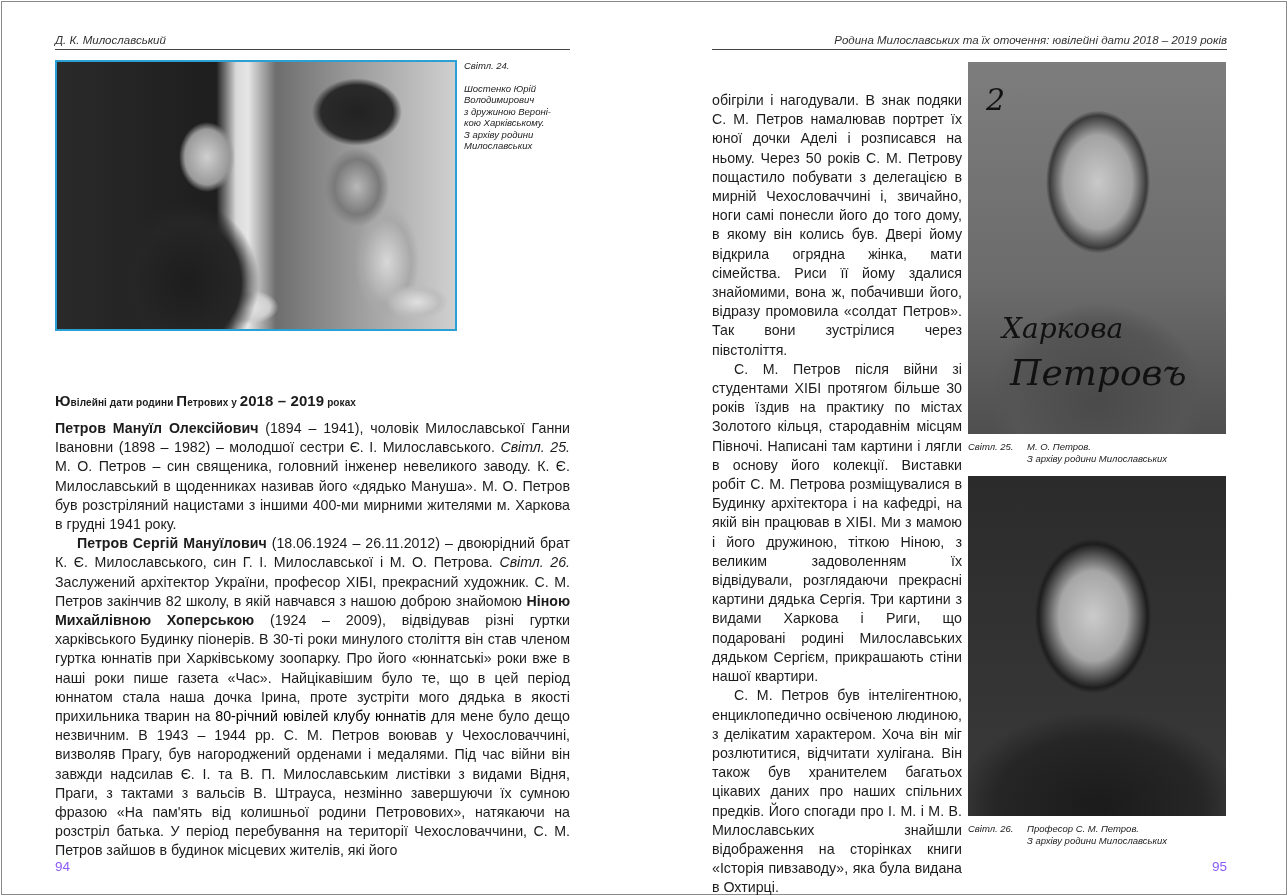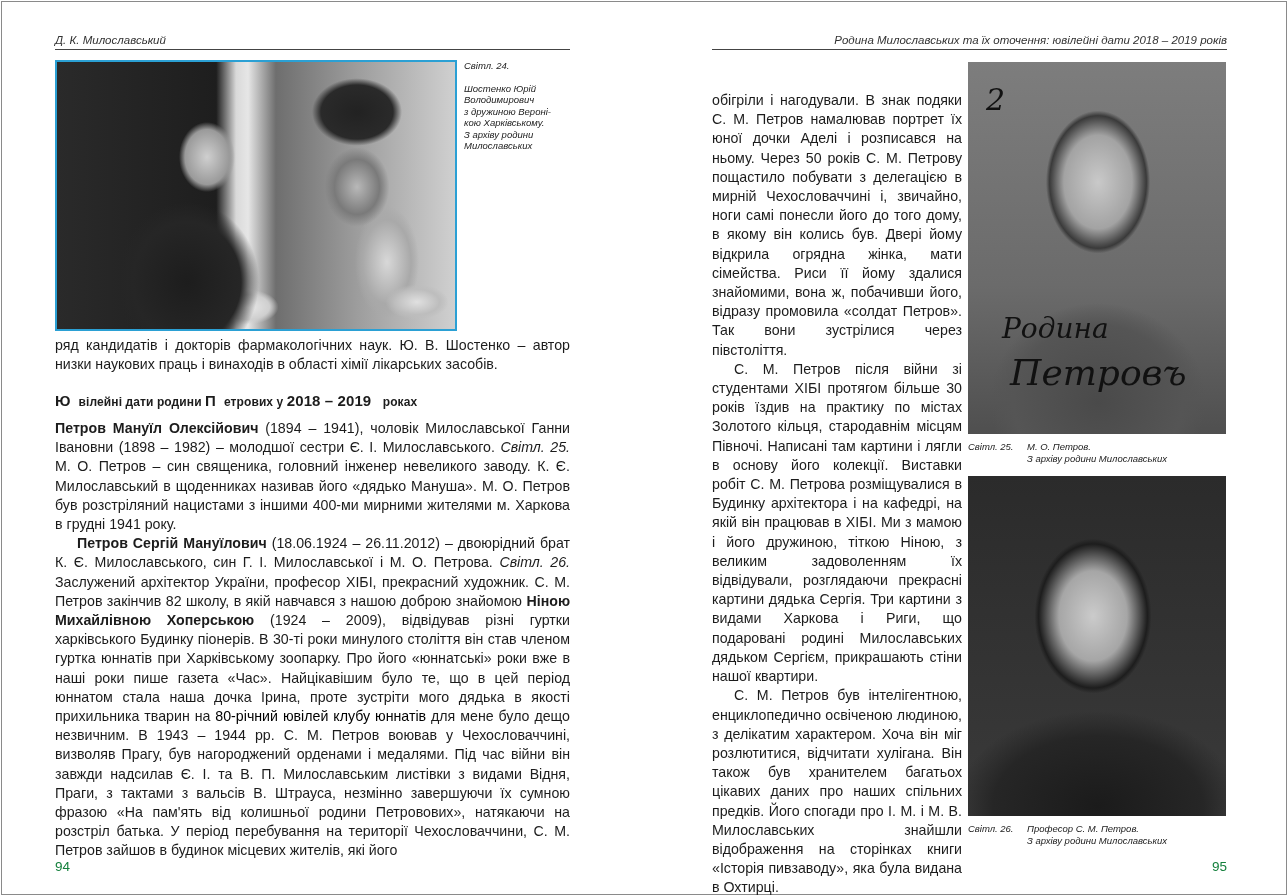--- a/index.html
+++ b/index.html
@@ -53,26 +53,26 @@
   .cap26 { left:324px; top:819px; width:260px; }
 
   .text { position:absolute; font-size:14.2px; line-height:19.2px; text-align:justify; color:#1c1c1c; }
   .text p { margin:0; }
   .text .indent { text-indent:22px; }
   .text b { font-weight:bold; }
   .text i { font-style:italic; }
 
   .l-top { left:55px; top:332px; width:515px; }
   .section-title { position:absolute; left:55px; top:388px; font-weight:bold; font-size:15px; color:#1c1c1c; letter-spacing:0.1px; }
-  .section-title .sc { font-size:12px;margin-left:8px; }
+  .section-title .sc { font-size:10px; }
   .l-body { left:55px; top:415px; width:515px; }
 
   .r-col { left:68px; top:51px; width:250px;margin-top:36px; }
 
-  .page-num { position:absolute; top:855px; font-size:13.5px; color:#15803d; }
+  .page-num { position:absolute; top:855px; font-size:13.5px; color:#8b5cf6; }
   .left .page-num { left:55px; }
   .right .page-num { right:61px;text-align:right; }
 </style>
 </head>
 <body>
 
 <div class="spread">
   <div class="spread-edge"></div>
 
   <div class="page left">
@@ -85,23 +85,20 @@
       <div>Світл. 24.</div>
       <div class="gap"></div>
       <div>Шостенко Юрій</div>
       <div>Володимирович</div>
       <div>з дружиною Вероні-</div>
       <div>кою Харківському.</div>
       <div>З архіву родини</div>
       <div>Милославських</div>
     </div>
 
-    <div class="text l-top">
-      <p>ряд кандидатів і докторів фармакологічних наук. Ю. В. Шостенко – автор низки наукових праць і винаходів в області хімії лікарських засобів.</p>
-    </div>
 
     <div class="section-title"><span>Ю</span><span class="sc">вілейні дати родини </span><span>П</span><span class="sc">етрових у </span><span>2018 – 2019</span><span class="sc"> роках</span></div>
 
     <div class="text l-body">
       <p><b>Петров Мануїл Олексійович</b><span> (1894 – 1941), чоловік Милославської Ганни Івановни (1898 – 1982) – молодшої сестри Є. І. Милославського. </span><i>Світл. 25.</i><span> М. О. Петров – син священика, головний інженер невеликого заводу. К. Є. Милославський в щоденниках називав його «дядько Мануша». М. О. Петров був розстріляний нацистами з іншими 400-ми мирними жителями м. Харкова в грудні 1941 року.</span></p>
       <p class="indent"><b>Петров Сергій Мануїлович</b><span> (18.06.1924 – 26.11.2012) – двоюрідний брат К. Є. Милославського, син Г. І. Милославської і М. О. Петрова. </span><i>Світл. 26.</i><span> Заслужений архітектор України, професор ХІБІ, прекрасний художник. С. М. Петров закінчив 82 школу, в якій навчався з нашою доброю знайомою </span><b>Ніною Михайлівною Хоперською</b><span> (1924 – 2009), відвідував різні гуртки харківського Будинку піонерів. В 30-ті роки минулого століття він став членом гуртка юннатів при Харківському зоопарку. Про його «юннатські» роки вже в наші роки пише газета «Час». Найцікавішим було те, що в цей період юннатом стала наша дочка Ірина, проте зустріти мого дядька в якості прихильника тварин на </span><span style="color:#000">80-річний ювілей клубу юннатів</span><span> для мене було дещо незвичним. В 1943 – 1944 рр. С. М. Петров воював у Чехословаччині, визволяв Прагу, був нагороджений орденами і медалями. Під час війни він завжди надсилав Є. І. та В. П. Милославським листівки з видами Відня, Праги, з тактами з вальсів В. Штрауса, незмінно завершуючи їх сумною фразою «На пам'ять від колишньої родини Петровових», натякаючи на розстріл батька. У період перебування на території Чехословаччини, С. М. Петров зайшов в будинок місцевих жителів, які його</span></p>
     </div>
 
     <div class="page-num">94</div>
   </div>
@@ -111,21 +108,21 @@
     <div class="head-rule"></div>
 
     <div class="text r-col">
       <p>обігріли і нагодували. В знак подяки С. М. Петров намалював портрет їх юної дочки Аделі і розписався на ньому. Через 50 років С. М. Петрову пощастило побувати з делегацією в мирній Чехословаччині і, звичайно, ноги самі понесли його до того дому, в якому він колись був. Двері йому відкрила огрядна жінка, мати сімейства. Риси її йому здалися знайомими, вона ж, побачивши його, відразу промовила «солдат Петров». Так вони зустрілися через півстоліття.</p>
       <p class="indent">С. М. Петров після війни зі студентами ХІБІ протягом більше 30 років їздив на практику по містах Золотого кільця, стародавнім місцям Півночі. Написані там картини і лягли в основу його колекції. Виставки робіт С. М. Петрова розміщувалися в Будинку архітектора і на кафедрі, на якій він працював в ХІБІ. Ми з мамою і його дружиною, тіткою Ніною, з великим задоволенням їх відвідували, розглядаючи прекрасні картини дядька Сергія. Три картини з видами Харкова і Риги, що подаровані родині Милославських дядьком Сергієм, прикрашають стіни нашої квартири.</p>
       <p class="indent">С. М. Петров був інтелігентною, енциклопедично освіченою людиною, з делікатим характером. Хоча він міг розлютитися, відчитати хуліганa. Він також був хранителем багатьох цікавих даних про наших спільних предків. Його спогади про І. М. і М. В. Милославських знайшли відображення на сторінках книги «Історія пивзаводу», яка була видана в Охтирці.</p>
     </div>
 
     <div class="photo photo-25">
       <span class="scribble num2">2</span>
-      <span class="scribble sig1">Родина</span>
+      <span class="scribble sig1">Харкова</span>
       <span class="scribble sig2">Петровъ</span>
     </div>
     <div class="caption cap25">
       <div class="cap-row">
           <span class="lbl">Світл. 25.</span>
           <span>М. О. Петров.</span>
         </div>
       <div class="cap-row">
           <span class="lbl"></span>
           <span>З архіву родини Милославських</span>

